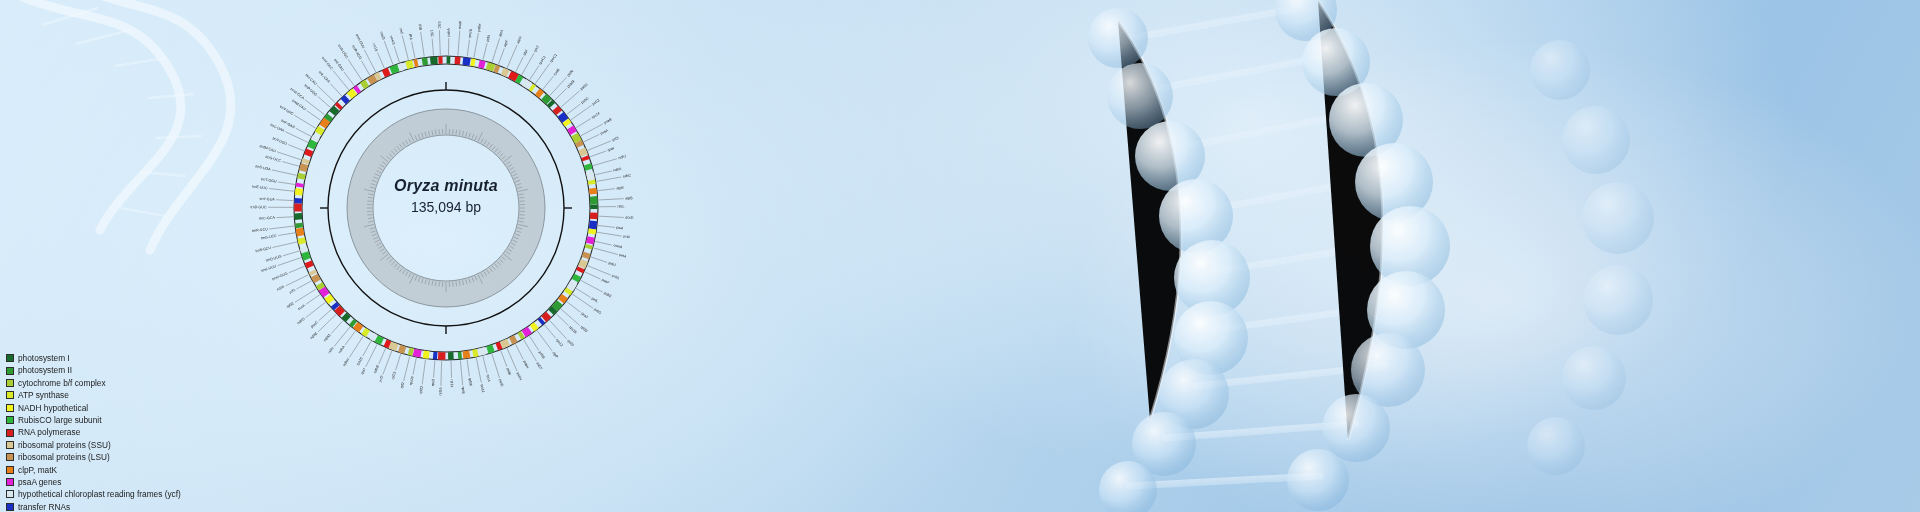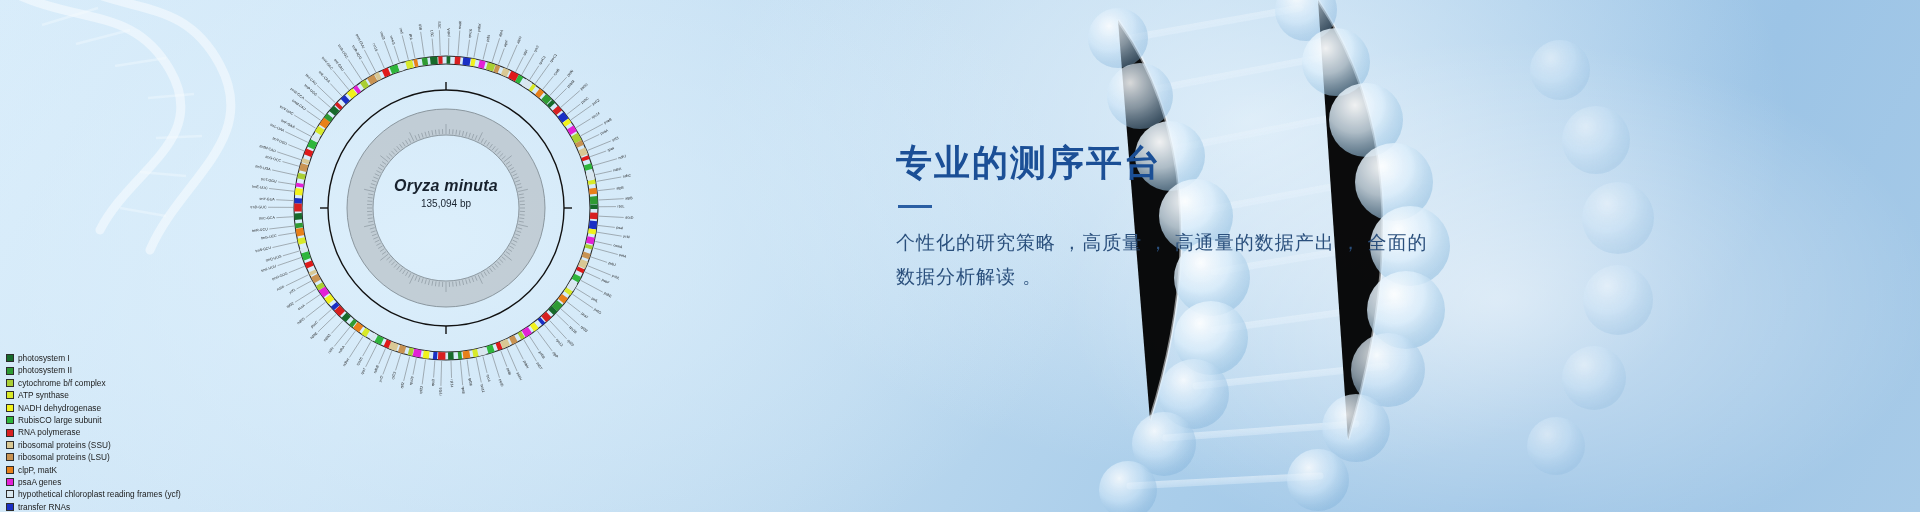--- a/index.html
+++ b/index.html
@@ -44,21 +44,21 @@
     position: absolute;
     left: 0; right: 0;
     top: 166px;
     text-align: center;
     line-height: 1.45;
     color: #18222e;
     pointer-events: none;
   }
   .center-label .species { font-style: italic; font-weight: bold; font-size: 16px; letter-spacing: .2px; }
   .center-label .sub { font-size: 10.5px; }
-  .center-label .bp { font-size: 10px; }
+  .center-label .bp { font-size: 14px; }
 
   
   .legend {
     position: absolute;
     left: 6px;
     top: 352px;
     width: 230px;
     font-size: 8.2px;
     line-height: 1.0;
     color: #1b1b1b;
@@ -740,21 +740,21 @@
       <div class="legend-row">
         <span class="legend-swatch" style="background: rgb(169, 207, 52);"></span>
         <span class="legend-label">cytochrome b/f complex</span>
       </div>
       <div class="legend-row">
         <span class="legend-swatch" style="background: rgb(216, 234, 42);"></span>
         <span class="legend-label">ATP synthase</span>
       </div>
       <div class="legend-row">
         <span class="legend-swatch" style="background: rgb(242, 242, 28);"></span>
-        <span class="legend-label">NADH dehydrogenase</span>
+        <span class="legend-label">NADH hypothetical</span>
       </div>
       <div class="legend-row">
         <span class="legend-swatch" style="background: rgb(47, 182, 60);"></span>
         <span class="legend-label">RubisCO large subunit</span>
       </div>
       <div class="legend-row">
         <span class="legend-swatch" style="background: rgb(216, 31, 32);"></span>
         <span class="legend-label">RNA polymerase</span>
       </div>
       <div class="legend-row">
@@ -776,19 +776,14 @@
       <div class="legend-row">
         <span class="legend-swatch" style="background: rgb(217, 231, 239);"></span>
         <span class="legend-label">hypothetical chloroplast reading frames (ycf)</span>
       </div>
       <div class="legend-row">
         <span class="legend-swatch" style="background: rgb(26, 47, 196);"></span>
         <span class="legend-label">transfer RNAs</span>
       </div>
     </div>
 
-  <div class="copy">
-    <h1>专业的测序平台</h1>
-    <div class="rule"></div>
-    <p>个性化的研究策略 ，高质量 ， 高通量的数据产出 ， 全面的数据分析解读 。</p>
-  </div>
 
 </div>
 
 </body></html>

